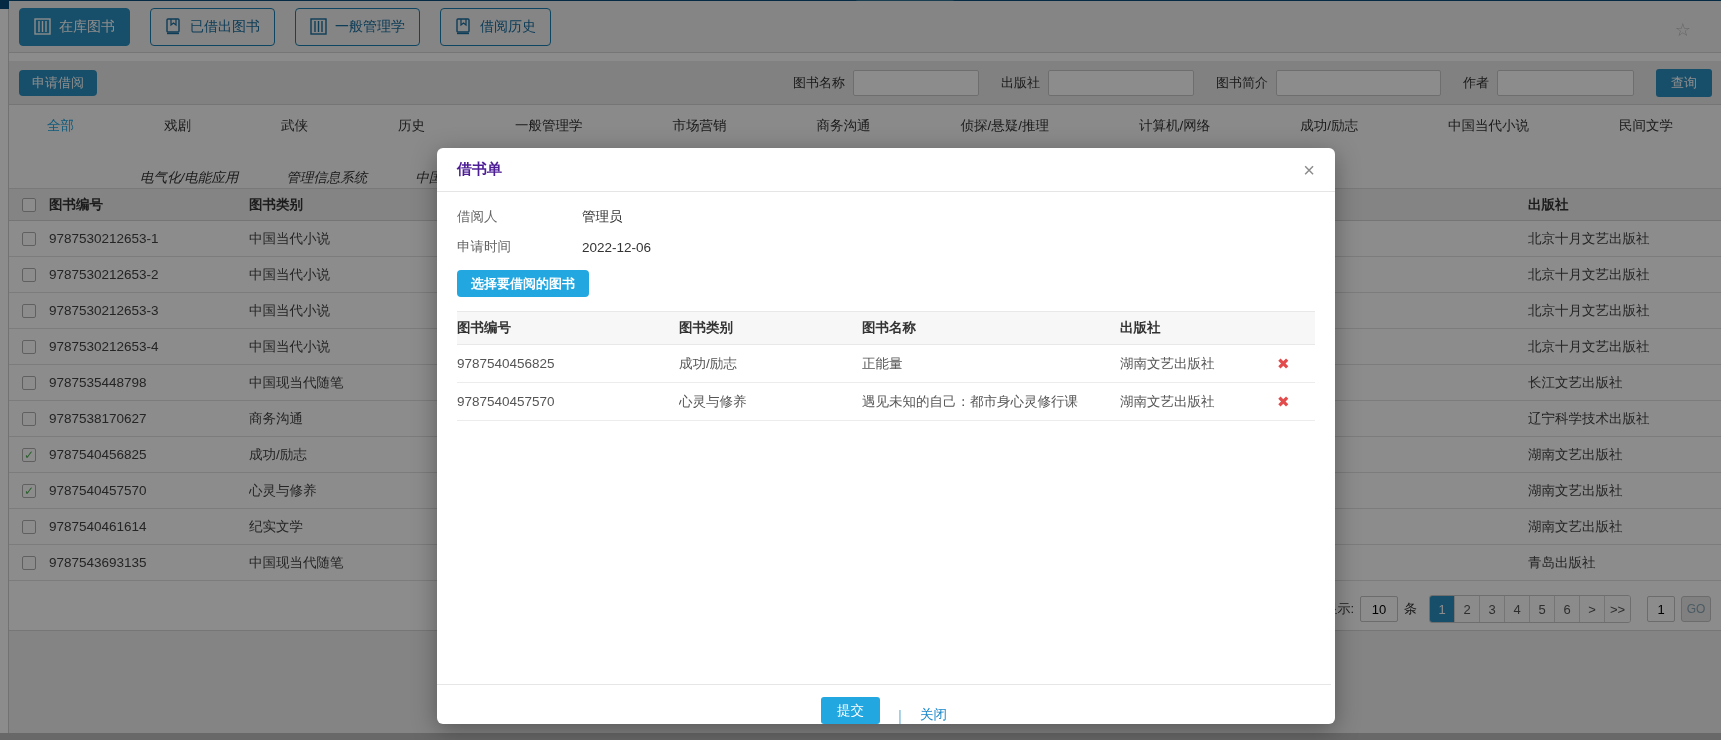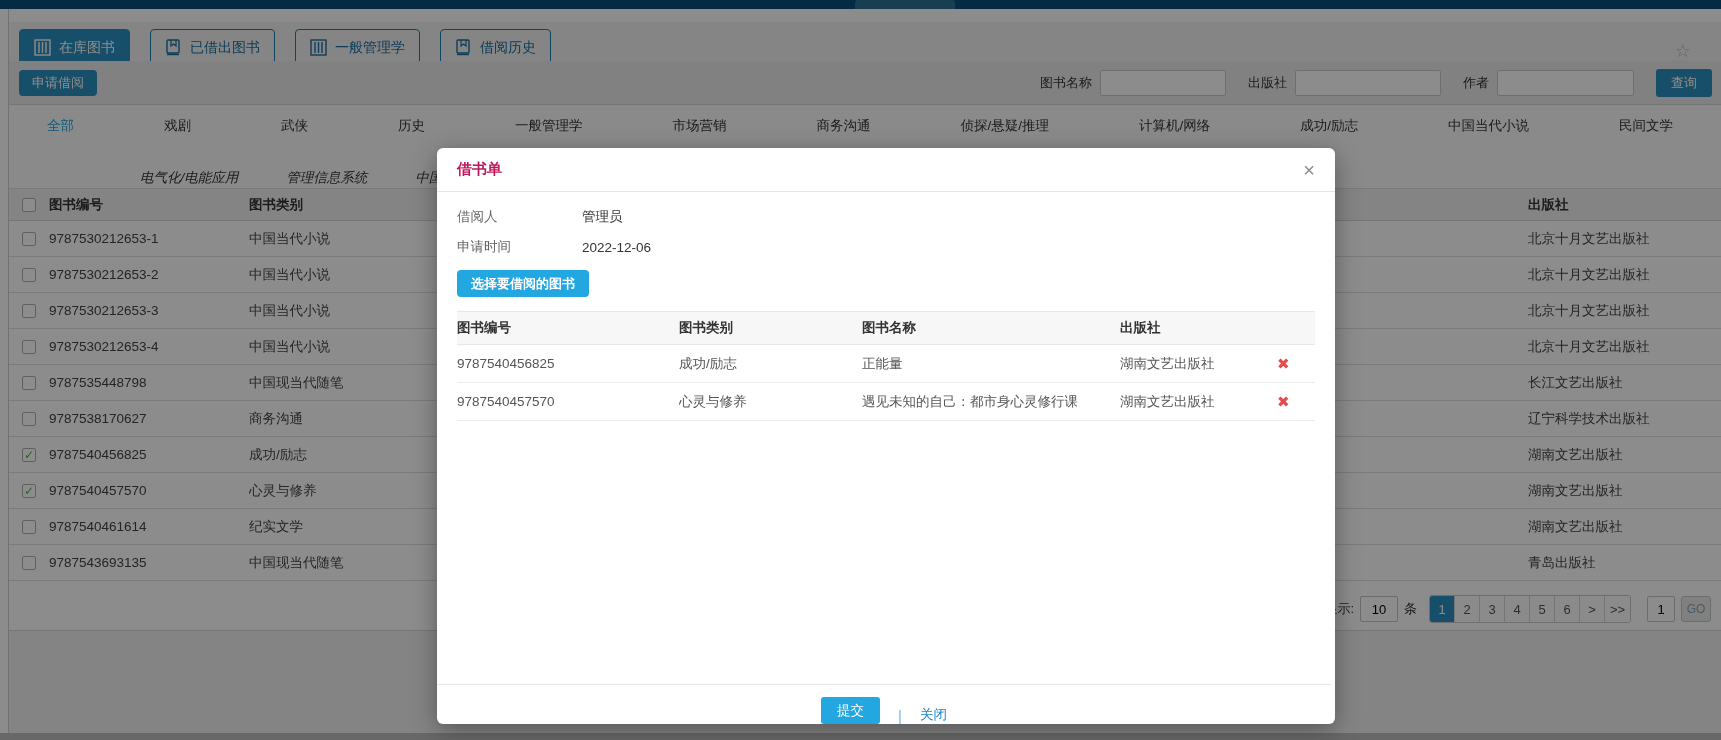--- a/index.html
+++ b/index.html
@@ -7,21 +7,21 @@
     font-family:"Liberation Sans","DejaVu Sans",sans-serif; background:#ffffff; }
   .stage { position:relative; width:1721px; height:740px; background:#fff; }
 
   
   .topbar { position:absolute; left:0; top:0; width:1721px; height:9px; background:#0a4d7a; }
   .topbar-highlight { position:absolute; left:855px; top:0; width:100px; height:9px; background:#2e7195; border-radius:3px 3px 0 0; }
 
   .left-border { position:absolute; left:8px; top:9px; bottom:0; width:1px; background:#cfcfcf; }
 
   
-  .toolbar-row { position:absolute; left:9px; right:0; top:22px; height:52px; background:#f2f2f2;
+  .toolbar-row { position:absolute; left:9px; right:0; top:1px; height:52px; background:#f2f2f2;
     border-bottom:1px solid #d8d8d8; display:flex; align-items:center; padding-left:10px; gap:20px; }
   .tab-btn { display:flex; align-items:center; gap:8px; height:38px; padding:0 14px;
     border:1px solid #1b7fb0; border-radius:4px; background:transparent; color:#1b6fa0;
     font-size:14px; cursor:pointer; }
   .tab-btn.active { background:#2a8fc0; color:#ffffff; border-color:#2a8fc0; }
   .tab-btn svg { display:block; }
   .star { position:absolute; right:30px; top:18px; font-size:18px; color:#b9b9b9; }
 
   
   .filter-row { position:absolute; left:9px; right:0; top:61px; height:44px; background:#ececec;
@@ -74,21 +74,21 @@
   .below-divider { position:absolute; left:9px; right:0; top:630px; height:1px; background:#d8d8d8; }
   .bottom-area { position:absolute; left:9px; right:0; top:631px; bottom:0; background:#f0f0f0; }
   .bottom-strip { position:absolute; left:0; right:0; bottom:0; height:7px; background:#bdbdbd; }
 
   
   .overlay { position:absolute; inset:0; background:rgba(0,0,0,0.45); z-index:50; }
   .modal { position:absolute; left:437px; top:148px; width:898px; height:576px; background:#fff;
     border-radius:6px; z-index:60; box-shadow:0 6px 24px rgba(0,0,0,0.35); }
   .modal-header { height:44px; padding:0 20px; display:flex; align-items:center;
     border-bottom:1px solid #e5e5e5; }
-  .modal-title { font-size:15px; font-weight:bold; color:#be185d;font-family:Liberation Serif, serif; }
+  .modal-title { font-size:15px; font-weight:bold; color:#4c1d95;font-family:Liberation Serif, serif; }
   .modal-close { margin-left:auto; font-size:20px; color:#8c8c8c; cursor:pointer; line-height:1; }
   .modal-body { padding:10px 20px 0 20px; }
   .field-row { display:flex; height:30px; align-items:center; font-size:13.5px; }
   .field-label { width:125px; color:#666; }
   .field-value { color:#333; }
   .select-btn { margin-top:8px; height:27px; padding:0 14px; background:#23a7e0; color:#fff;
     border:none; border-radius:4px; font-size:13px; cursor:pointer; display:inline-block;font-weight:bold; }
 
   .mtable { margin-top:14px; border-top:1px solid #e8e8e8; }
   .mthead, .mtrow { display:grid; grid-template-columns:222px 183px 258px 157px 38px; align-items:center; }
@@ -166,20 +166,24 @@
     <div class="filter-right">
       <div class="filter-field">
         <label>图书名称</label>
         <input class="in-w1" value="" style="">
       </div>
       <div class="filter-field">
         <label>出版社</label>
         <input class="in-w2" value="" style="">
       </div>
       <div class="filter-field">
+        <label>图书简介</label>
+        <input class="in-w3" value="" style="">
+      </div>
+      <div class="filter-field">
         <label>作者</label>
         <input class="in-w4" value="" style="">
       </div>
       <button class="search-btn">查询</button>
     </div>
   </div>
 
   <div class="category-block">
     <div class="cat-row1">
       <span class="cat-item active">全部</span>

